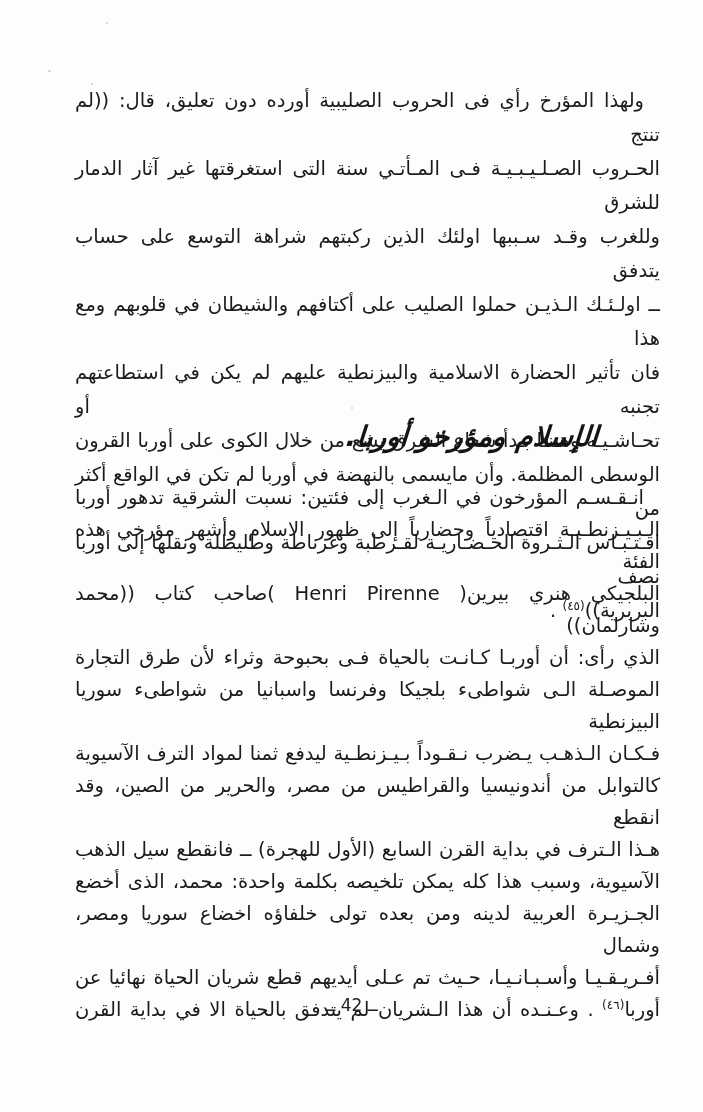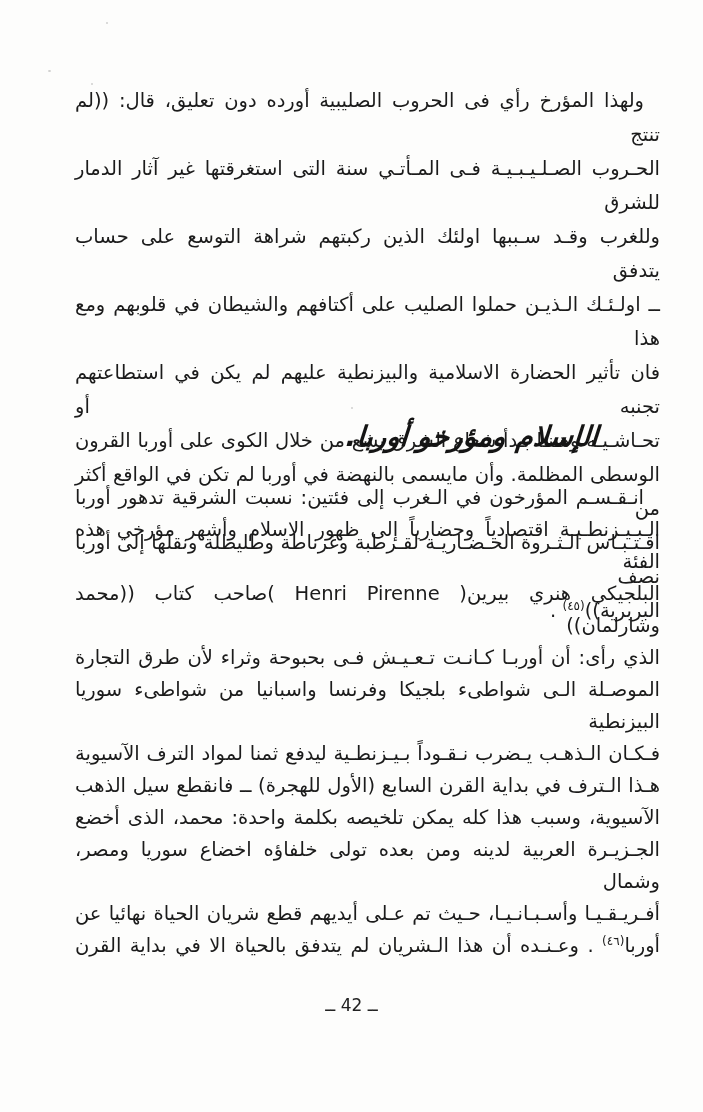--- a/index.html
+++ b/index.html
@@ -99,23 +99,24 @@
     <div class="line">اقـتـبـاس الـثـروة الحـضـاريـة لقـرطبة وغرناطة وطليطلة ونقلها إلى أوربا نصف</div>
     <div class="line short-last"><span>البربرية))</span><sup class="fn">(٤٥)</sup><span> .</span></div>
   </section>
 
   <h2 class="heading">الإسلام ومؤرخو أوربا.</h2>
 
   <section class="para para2">
     <div class="line indent">انـقـسـم المؤرخون في الـغرب إلى فئتين: نسبت الشرقية تدهور أوربا</div>
     <div class="line">الـبـيـزنطـيـة اقتصادياً وحضارياً إلى ظهور الاسلام وأشهر مؤرخي هذه الفئة</div>
     <div class="line">البلجيكي هنري بيرين( Henri Pirenne )صاحب كتاب ((محمد وشارلمان))</div>
-    <div class="line">الذي رأى: أن أوربـا كـانـت تـعـيـش فـى بحبوحة وثراء لأن طرق التجارة</div>
+    <div class="line">الذي رأى: أن أوربـا كـانـت بالحياة فـى بحبوحة وثراء لأن طرق التجارة</div>
     <div class="line">الموصـلة الـى شواطىء بلجيكا وفرنسا واسبانيا من شواطىء سوريا البيزنطية</div>
     <div class="line">فـكـان الـذهـب يـضرب نـقـوداً بـيـزنطـية ليدفع ثمنا لمواد الترف الآسيوية</div>
+    <div class="line">كالتوابل من أندونيسيا والقراطيس من مصر، والحرير من الصين، وقد انقطع</div>
     <div class="line">هـذا الـترف في بداية القرن السابع (الأول للهجرة) ــ فانقطع سيل الذهب</div>
     <div class="line">الآسيوية، وسبب هذا كله يمكن تلخيصه بكلمة واحدة: محمد، الذى أخضع</div>
     <div class="line">الجـزيـرة العربية لدينه ومن بعده تولى خلفاؤه اخضاع سوريا ومصر، وشمال</div>
     <div class="line">أفـريـقـيـا وأسـبـانـيـا، حـيث تم عـلى أيديهم قطع شريان الحياة نهائيا عن</div>
     <div class="line"><span>أوربا</span><sup class="fn">(٤٦)</sup><span> . وعـنـده أن هذا الـشريان لم يتدفق بالحياة الا في بداية القرن</span></div>
 
   </section>
 
   <footer class="pagenum">ــ 42 ــ</footer>
 

